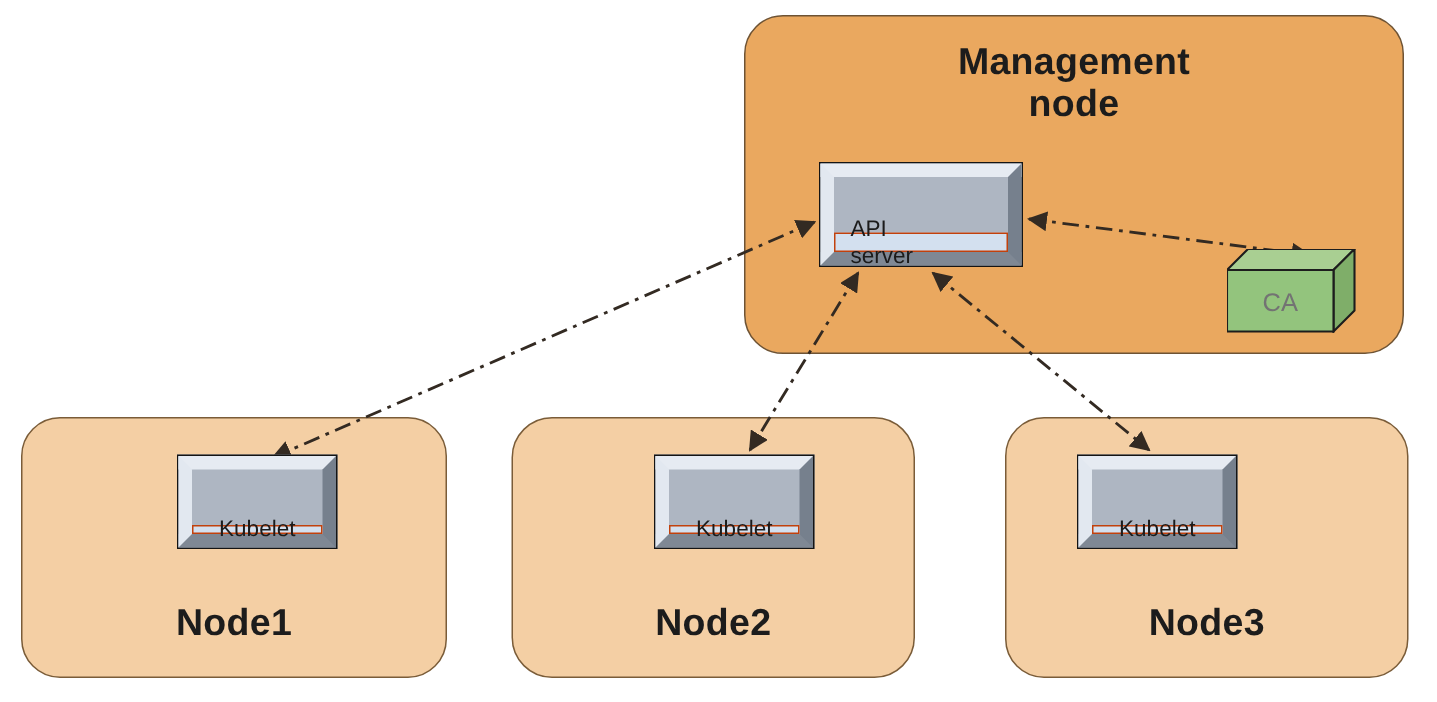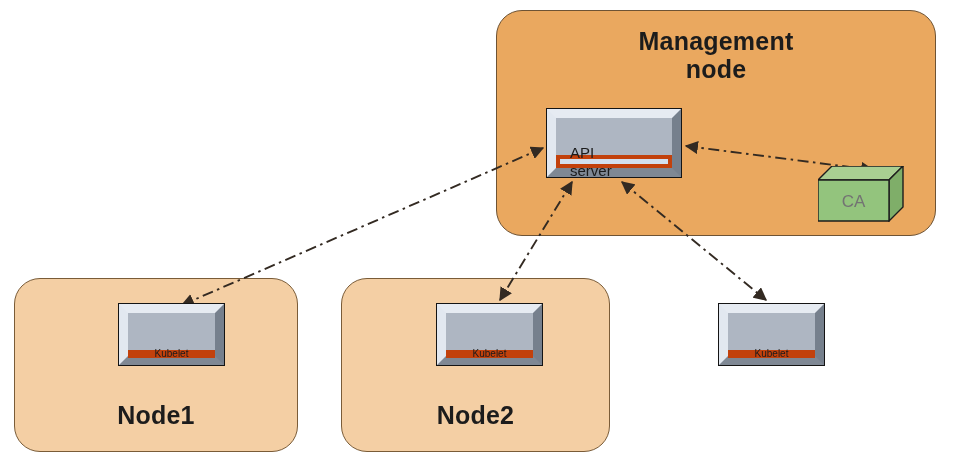--- a/index.html
+++ b/index.html
@@ -81,38 +81,38 @@
     border-top: 9px solid #e6ebf2;
     border-left: 9px solid #e2e8f0;
     border-bottom: 9px solid #7f8894;
     border-right: 9px solid #76808d;
     box-sizing: border-box;
   }
   .bevel .bev-face {
     position: absolute;
     left: 9px; top: 9px; right: 9px; bottom: 9px;
     background: #d3e0ef;
-    border: 4px solid #c2410c;
+    border: 1px solid #c2410c;
     box-sizing: border-box;
     display: flex;
     align-items: center;
     margin-top: 37px;
   }
   .bevel .bev-label {
     color: #1b1b1b;
     font-size: 15px;
     line-height: 1.18;
     white-space: pre-line;
     padding-left: 10px;
   }
   .bevel.kubelet .bev-face {
     justify-content: center;
   }
   .bevel.kubelet .bev-label {
-    font-size: 10px;
+    font-size: 15px;
     padding-left: 0;
     font-weight: 400;
   }
 
   
   .cuboid {
     position: absolute;
     z-index: 6;
   }
   .cuboid svg { display: block; }
@@ -133,24 +133,27 @@
 
   <div class="group mgmt" style="left:496px; top:10px; width:440px; height:226px;">
     <div class="group-title">Management
 node</div>
   </div>
 
   <div class="group node" style="left:14px; top:278px; width:284px; height:174px;">
     <div class="group-title">Node1</div>
   </div>
 
-  <div class="group node" style="left:341px; top:278px; width:269px; height:174px;">
+  <div class="group node" style="left:341px; top:278px; width:269px; height:174px;border-radius:27px;">
     <div class="group-title">Node2</div>
   </div>
 
+  <div class="group node" style="left:670px; top:278px; width:269px; height:174px;">
+    <div class="group-title">Node3</div>
+  </div>
 
   <div class="bevel apiserver" style="left:546px; top:108px; width:136px; height:70px;">
     <div class="bev-tl"></div>
     <div class="bev-face">
       <span class="bev-label">API
 server</span>
     </div>
   </div>
 
   <div class="cuboid" style="left:818px; top:166px; width:86px; height:56px;">

